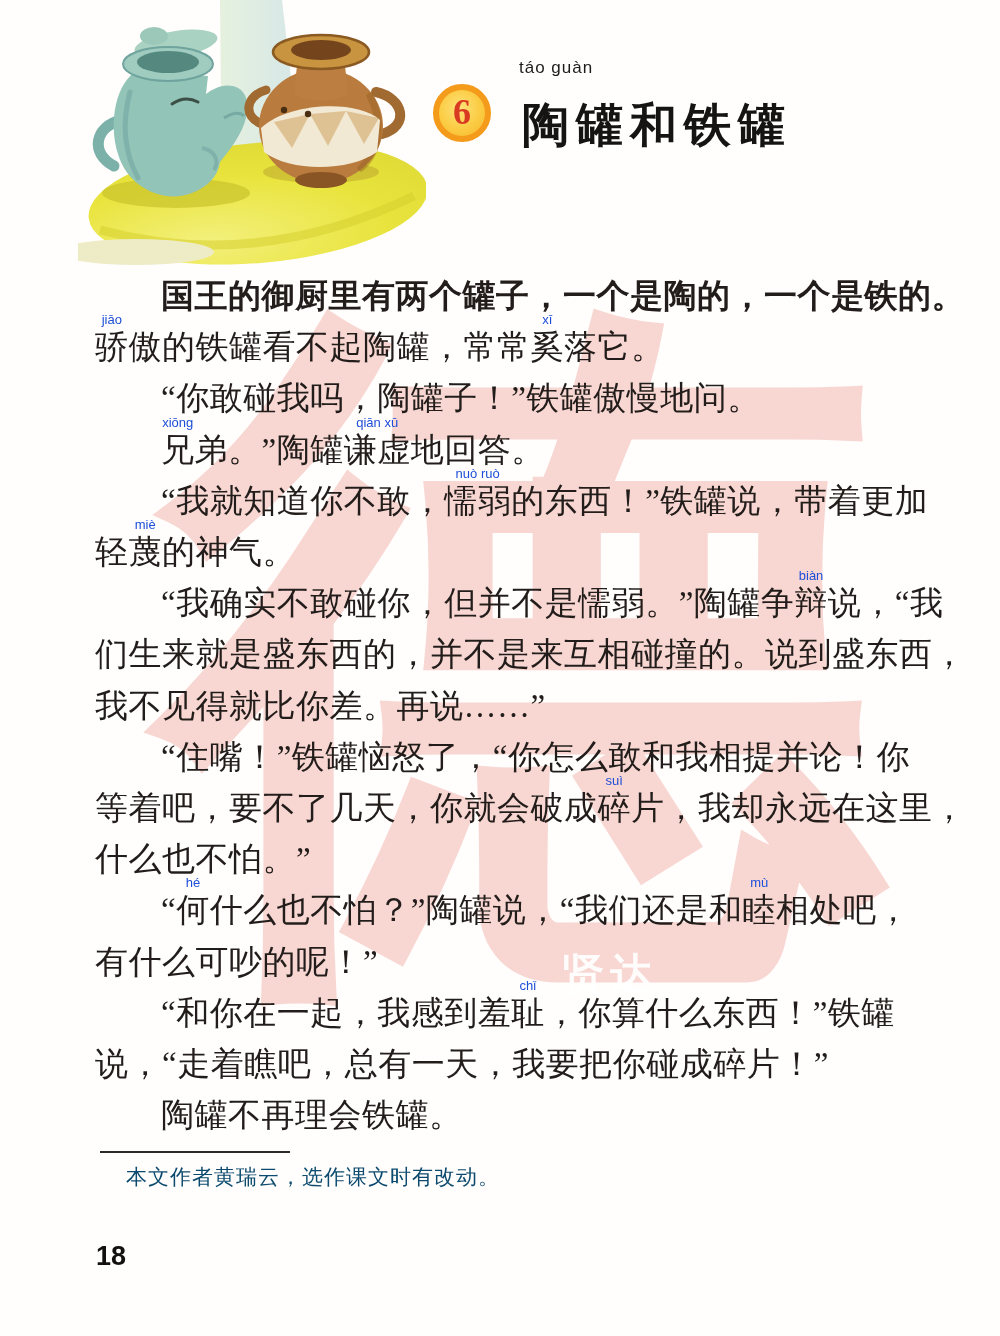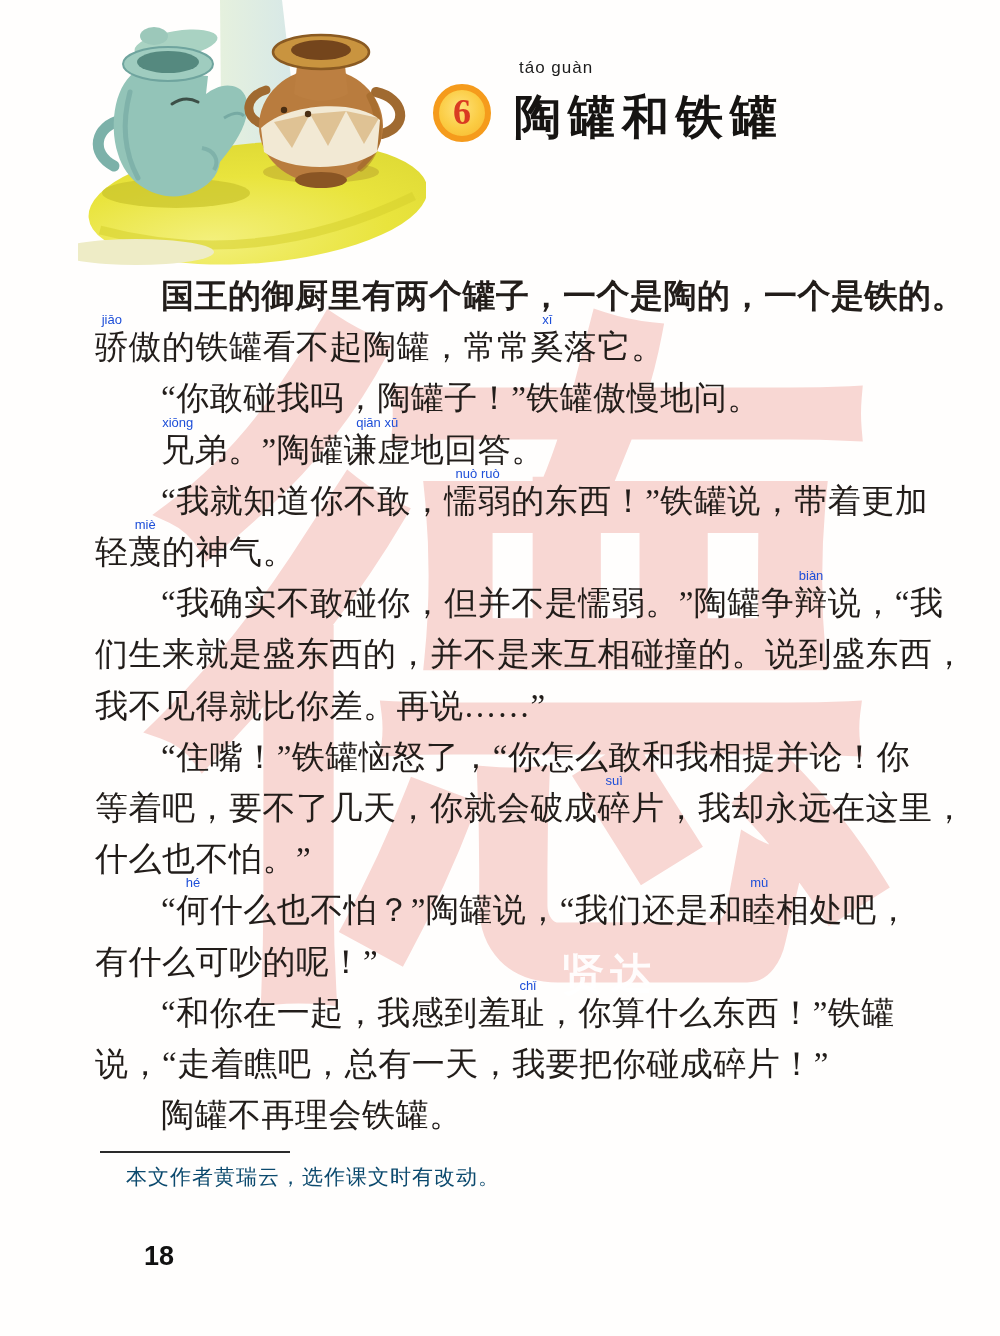--- a/index.html
+++ b/index.html
@@ -39,21 +39,21 @@
   .badge span {
     font-size: 36px; font-weight: bold; color: #d93b22;
     font-family: "Liberation Serif", serif; transform: translateY(-1px);
   }
   .title-pinyin {
     position: absolute; left: 519px; top: 58px;
     font-family: "Liberation Sans", sans-serif;
     font-size: 17px; letter-spacing: 1px; color: #1c1c1c; z-index: 3;
   }
   .title {
-    position: absolute; left: 514px; top: 86px; margin: 0;
+    position: absolute; left: 514px; top: 86px; margin: 8px;
     font-size: 47px; font-weight: bold; color: #161412;
     letter-spacing: 7px; z-index: 3; white-space: nowrap;
   }
 
   
   .story { position: absolute; left: 0; top: 0; z-index: 2; }
   .text-line {
     position: absolute; left: 95px;
     font-size: 33px; line-height: 1.15; letter-spacing: 0.5px;
     color: #221d1a; white-space: nowrap;
@@ -70,21 +70,21 @@
   
   .footnote-rule { position: absolute; left: 100px; top: 1151px; width: 190px; height: 2px; background: #2a2a2a; z-index: 2; }
   .footnote {
     position: absolute; left: 102px; top: 1163px;
     font-size: 21px; letter-spacing: 1px; color: #0c4a6e; z-index: 2; margin-left: 24px;
   }
 
   .page-number {
     position: absolute; left: 96px; top: 1241px;
     font-family: "Liberation Sans", sans-serif;
-    font-size: 27px; font-weight: bold; color: #111; z-index: 2; margin-left: 48px;
+    font-size: 27px; font-weight: bold; color: #111; z-index: 2;
   }
 </style>
 </head>
 <body>
 
 <div class="page">
 
   <div class="watermark">德</div>
   <div class="watermark-sub">贤达</div>
 

